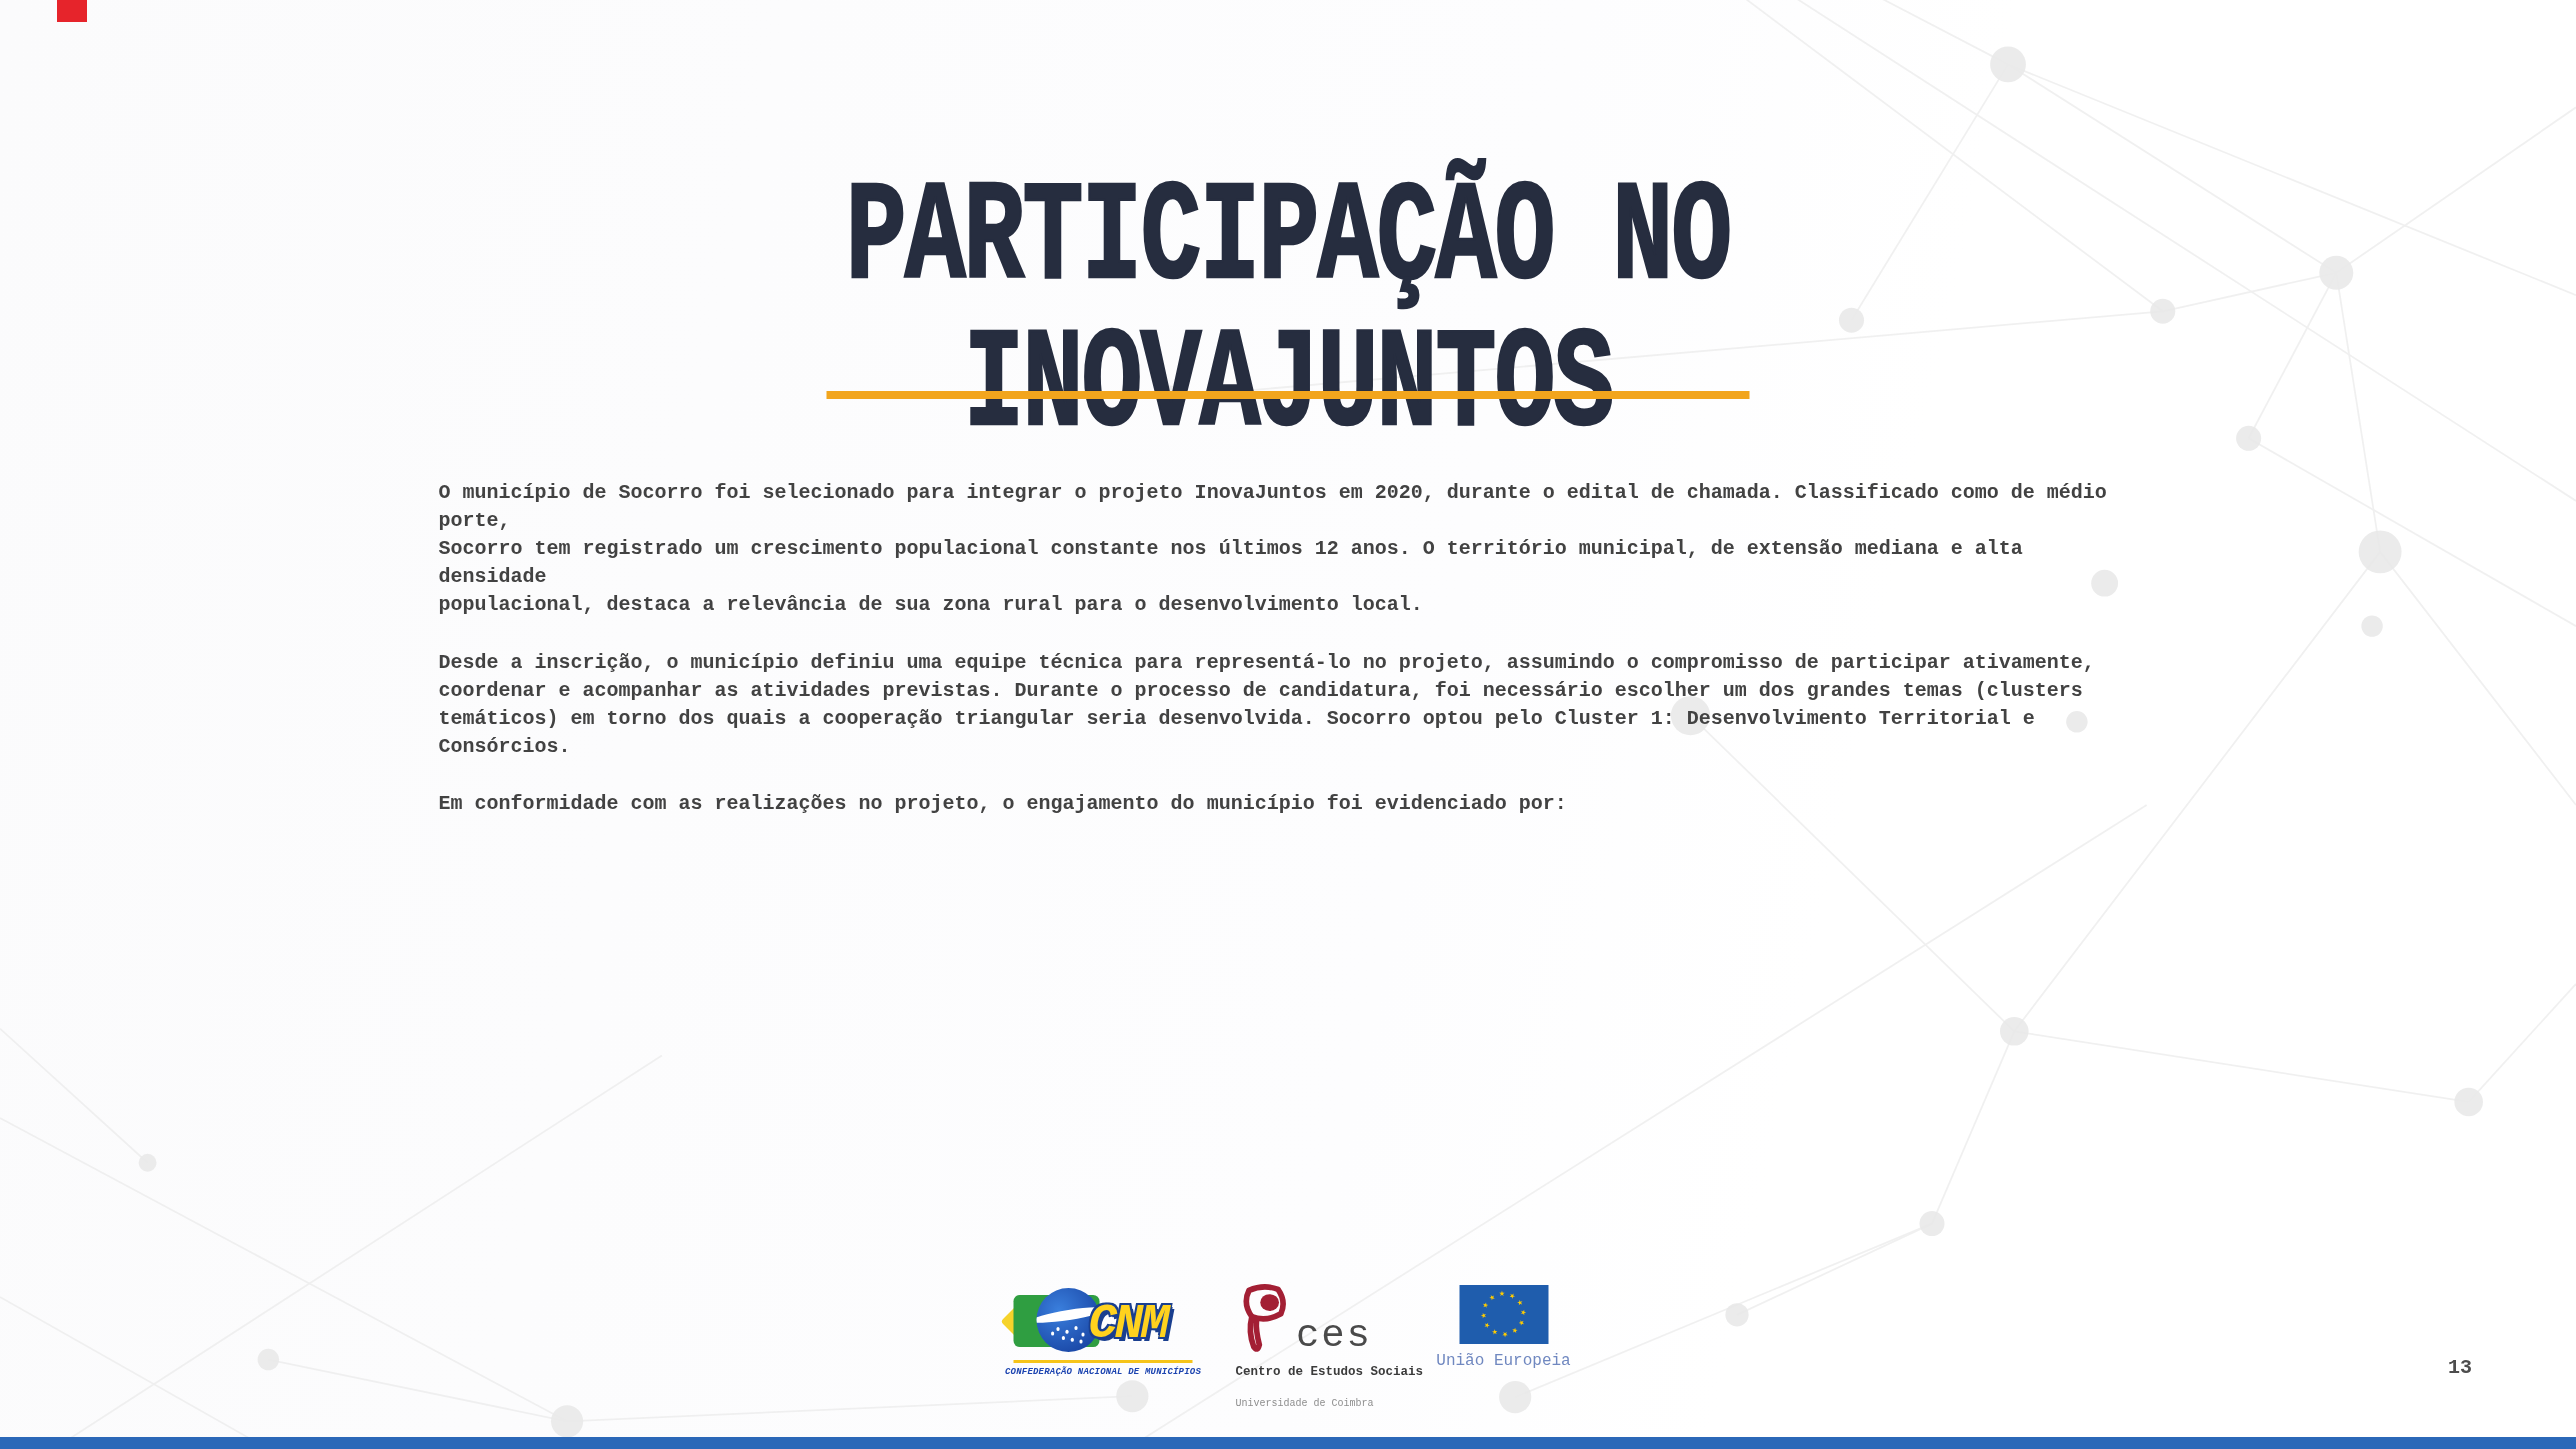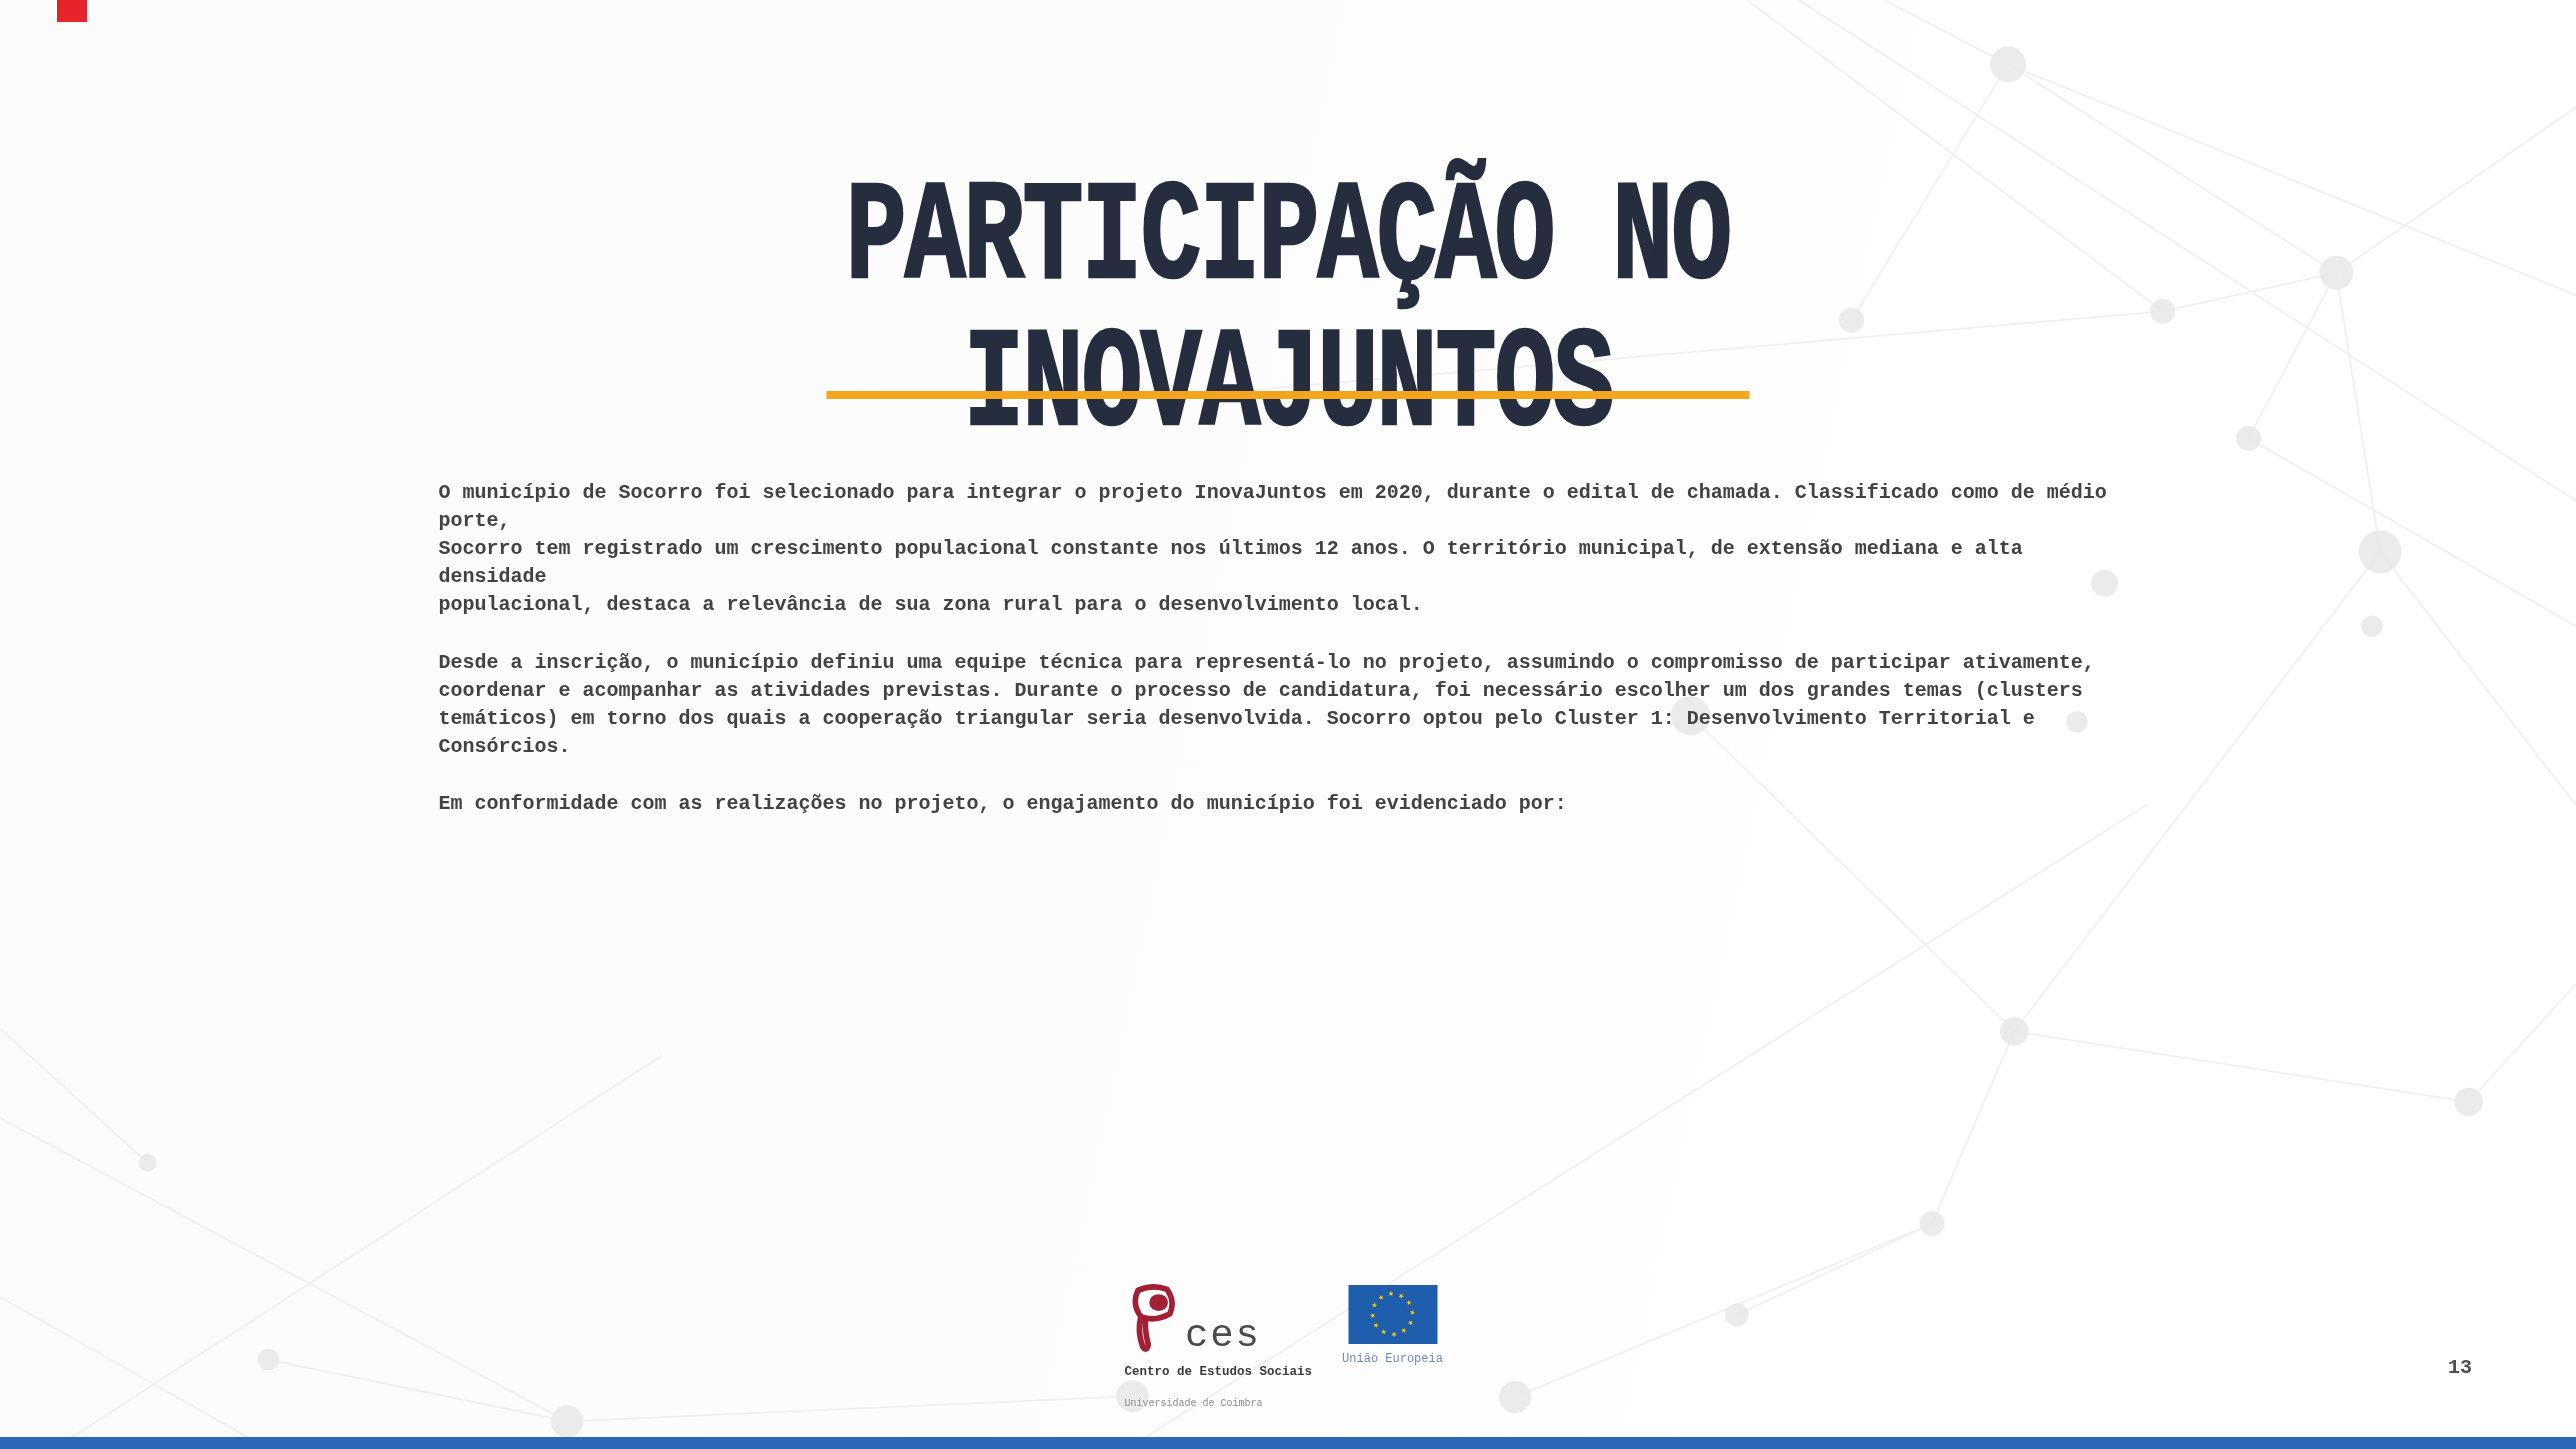--- a/index.html
+++ b/index.html
@@ -66,21 +66,21 @@
   .ces-art{display:flex;align-items:flex-end;}
   .ces-word{font-size:39px;color:#4a4a4a;letter-spacing:1.8px;margin:23px 0 0 3.6px;line-height:1;}
   .ces-cap1{margin-top:9px;font-size:12.5px;font-weight:bold;color:#3b3b3b;white-space:nowrap;}
   .ces-cap2{margin-top:19px;font-size:10px;color:#8e8e8e;white-space:nowrap;}
 
   
   .eu{width:118px;}
   .eu-flag{position:relative;width:89px;height:59px;background:#1f5dad;margin-top:3.6px;}
   .eu-star{position:absolute;left:50%;top:50%;width:0;height:0;color:#ffcc00;font-size:9.8px;line-height:0;}
   .eu-star::before{content:"★";position:absolute;left:-4.5px;top:0;}
-  .eu-caption{margin-top:8px;font-size:12px;color:#7088c0;white-space:nowrap;}
+  .eu-caption{margin-top:8px;font-size:16px;color:#7088c0;white-space:nowrap;}
 
   .page-number{position:absolute;top:1356px;right:104px;font-size:20px;font-weight:bold;color:#4d4d4d;}
   .footer-bar{position:absolute;left:0;bottom:0;width:100%;height:11.6px;background:#2b68b8;}
 </style>
 </head>
 <body>
 
 <div class="slide">
 
   <svg class="bg-net" viewBox="0 0 2880 1620" xmlns="http://www.w3.org/2000/svg">
@@ -148,20 +148,30 @@
 Socorro tem registrado um crescimento populacional constante nos últimos 12 anos. O território municipal, de extensão mediana e alta densidade
 populacional, destaca a relevância de sua zona rural para o desenvolvimento local.</p>
     <p>Desde a inscrição, o município definiu uma equipe técnica para representá-lo no projeto, assumindo o compromisso de participar ativamente,
 coordenar e acompanhar as atividades previstas. Durante o processo de candidatura, foi necessário escolher um dos grandes temas (clusters
 temáticos) em torno dos quais a cooperação triangular seria desenvolvida. Socorro optou pelo Cluster 1: Desenvolvimento Territorial e Consórcios.</p>
     <p>Em conformidade com as realizações no projeto, o engajamento do município foi evidenciado por:</p>
   </div>
 
   <div class="logos">
 
+    <div class="logo-col cnm">
+      <div class="cnm-art">
+        <div class="cnm-diamond"></div>
+        <div class="cnm-flag"></div>
+        <div class="cnm-globe"></div>
+        <div class="cnm-word">CNM</div>
+      </div>
+      <div class="cnm-bar"></div>
+      <div class="cnm-caption">CONFEDERAÇÃO NACIONAL DE MUNICÍPIOS</div>
+    </div>
 
     <div class="logo-col ces">
       <div class="ces-art">
         <svg width="57" height="75" viewBox="0 0 60 80">
           <path d="M 14 10 Q 30 3 45 9 Q 54 22 48 35 Q 32 44 17 38 Q 7 24 14 10 Z" fill="none" stroke="#a31f34" stroke-width="6" stroke-linecap="round" stroke-linejoin="round"></path>
           <ellipse cx="36" cy="23" rx="10" ry="9" fill="#a31f34"></ellipse>
           <path d="M 17 38 Q 13 54 19 70 Q 23 76 25 68 Q 21 52 22 42" fill="none" stroke="#a31f34" stroke-width="6" stroke-linecap="round"></path>
         </svg>
         <div class="ces-word">ces</div>
       </div>

